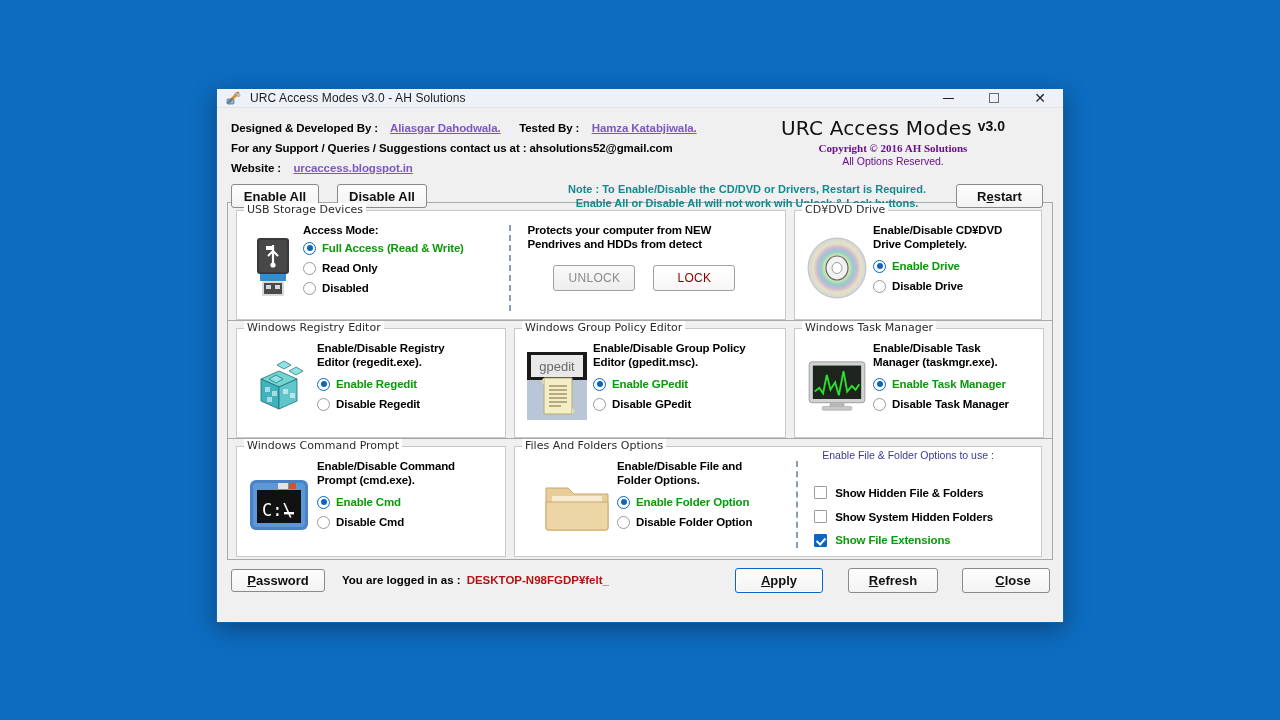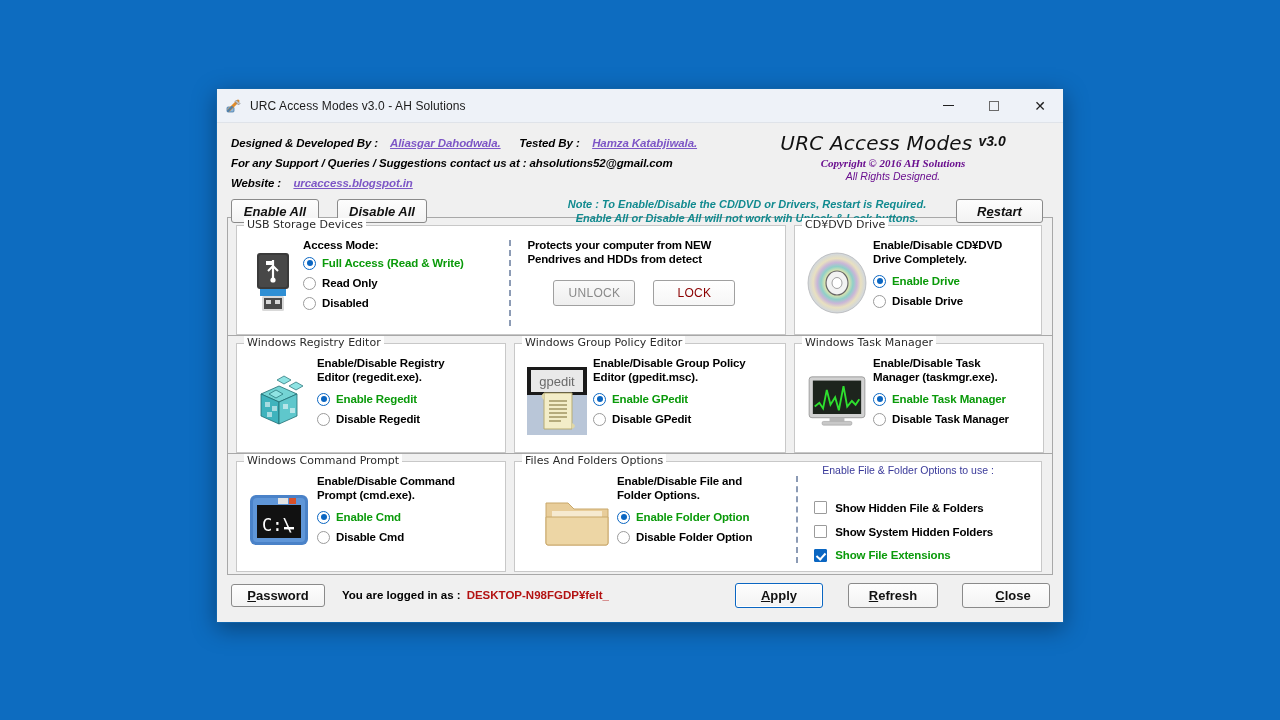--- a/index.html
+++ b/index.html
@@ -20,21 +20,21 @@
     width: 848px; height: 535px;
     background: #f0f0f0;
     border: 1px solid #1064ab;
     box-shadow: 0 6px 22px rgba(0,0,0,.35);
     display: flex;
     flex-direction: column;
   }
 
   
   #titlebar {
-    height: 34px;
+    height: 19px;
     background: #eef2f8;
     border-bottom: 1px solid #dfe3e9;
     display: flex;
     align-items: center;
     flex: 0 0 auto;
   }
   #titlebar .tb-icon {
     width: 16px; height: 16px;
     margin: 0 8px 0 9px;
     position: relative;
@@ -65,21 +65,20 @@
     position: relative;
     display: flex;
     flex-direction: column;
   }
 
   
   #header {
     position: relative;
     height: 84px;
     flex: 0 0 auto;
-    font-style: italic;
   }
   .hdr-line {
     position: absolute;
     font-size: 11.5px;
     font-weight: bold;
     color: #000;
     white-space: nowrap;
     letter-spacing: -.1px;
   }
   #hdr-l1 { left: 4px; top: 6px; }
@@ -325,21 +324,21 @@
         <span class="hdr-plain">Website :</span>
         <span>&nbsp;&nbsp;</span>
         <span class="hdr-link">urcaccess.blogspot.in</span>
       </div>
 
       <div id="brand">
         <div>
           <span class="brand-title">URC Access Modes</span><span class="brand-ver">v3.0</span>
         </div>
         <div class="brand-copy">Copyright © 2016 AH Solutions</div>
-        <div class="brand-rights">All Rights Designed.</div>
+        <div class="brand-rights">All Options Reserved.</div>
       </div>
 
       <div class="btn" id="btn-enable-all">Enable All</div>
       <div class="btn" id="btn-disable-all">Disable All</div>
 
       <div id="note">
         <span>Note : To Enable/Disable the CD/DVD or Drivers, Restart is Required.</span>
         <span class="note-l2">Enable All or Disable All will not work wih Unlock &amp; Lock buttons.</span>
       </div>
 

